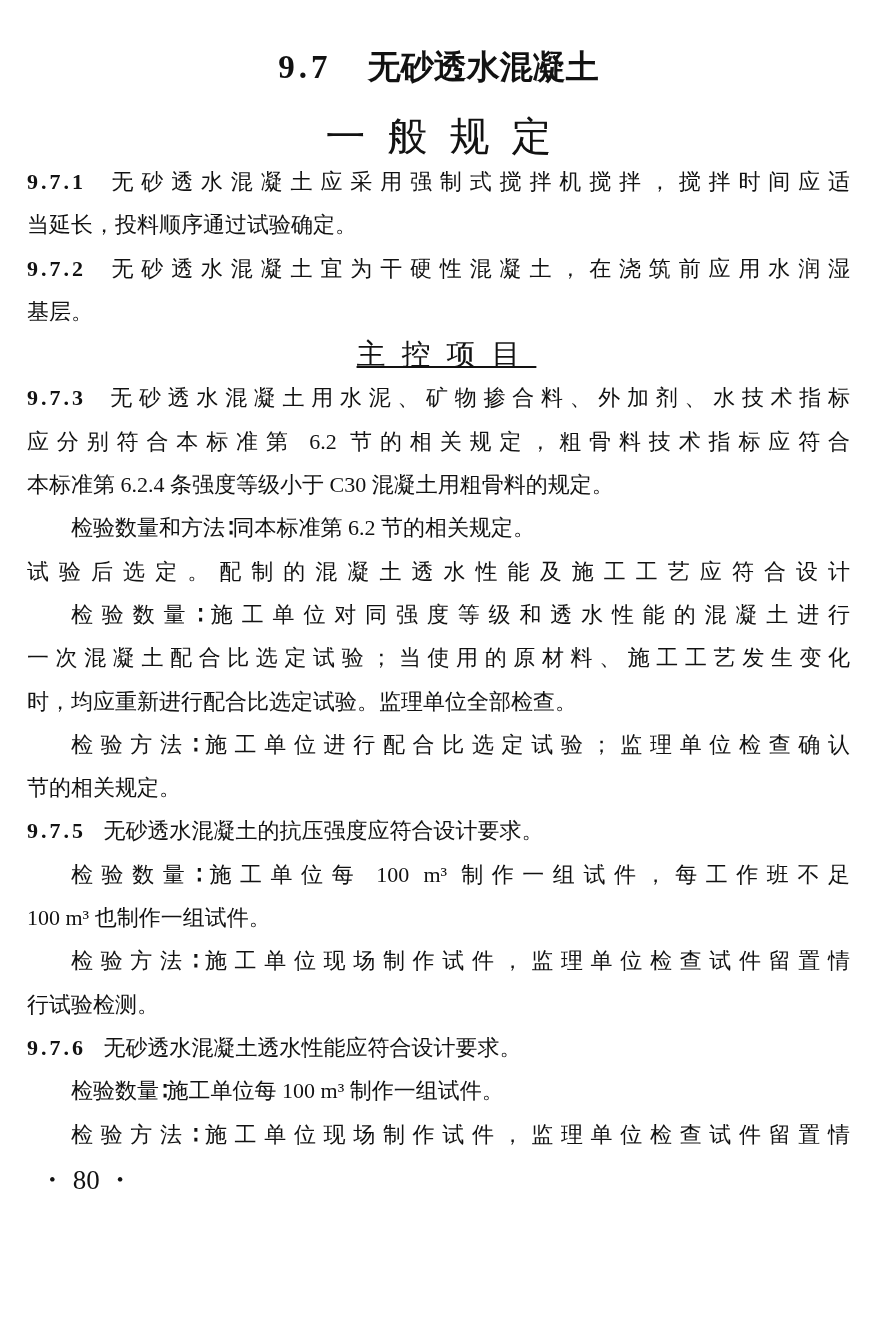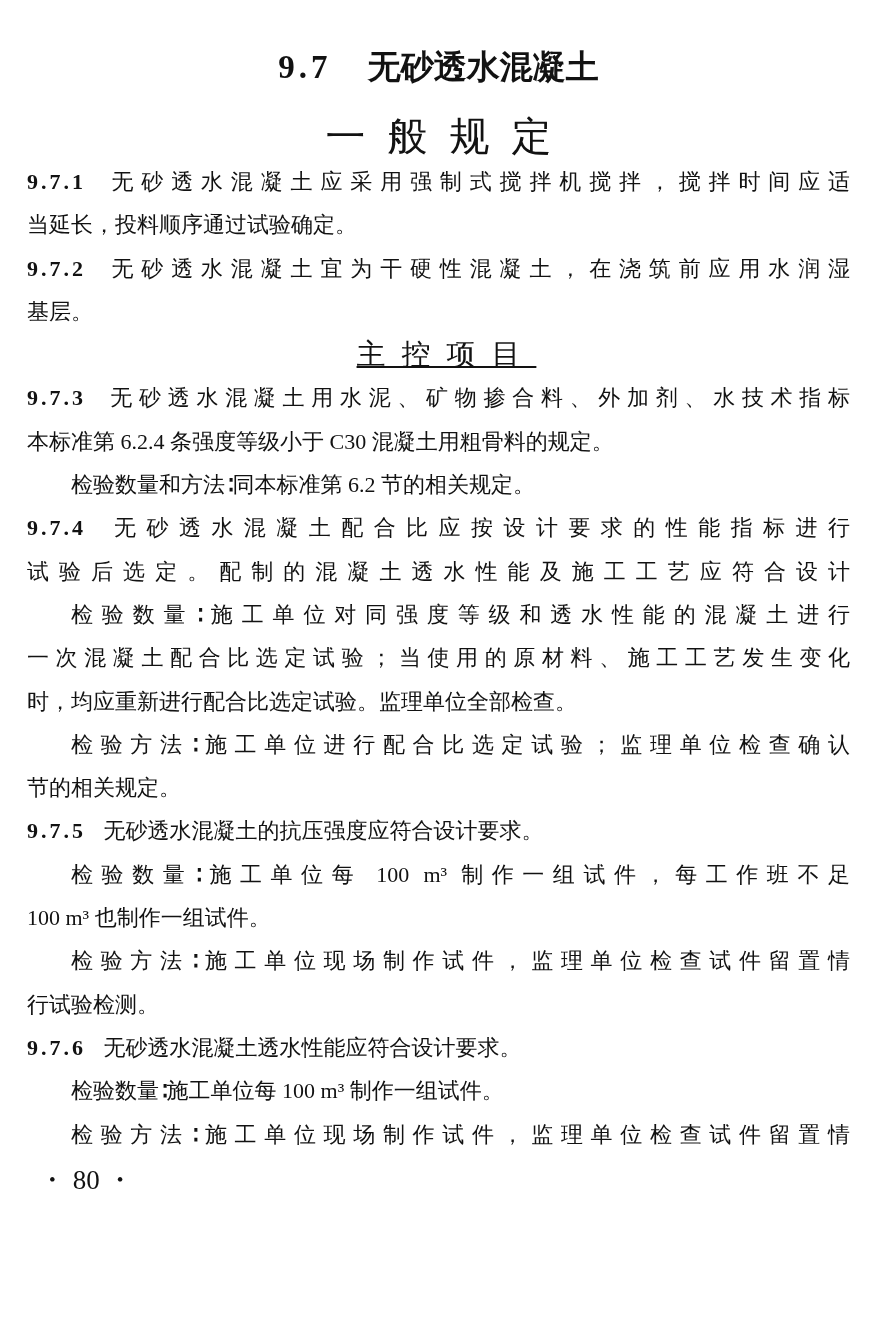--- a/index.html
+++ b/index.html
@@ -100,24 +100,24 @@
 
     <div class="l jl"><span class="num">9.7.1</span><span>无砂透水混凝土应采用强制式搅拌机搅拌，搅拌时间应适</span></div>
     <div class="l"><span>当延长，投料顺序通过试验确定。</span></div>
 
     <div class="l jl"><span class="num">9.7.2</span><span>无砂透水混凝土宜为干硬性混凝土，在浇筑前应用水润湿</span></div>
     <div class="l"><span>基层。</span></div>
 
     <div class="l sec">主控项目</div>
 
     <div class="l jl"><span class="num">9.7.3</span><span>无砂透水混凝土用水泥、矿物掺合料、外加剂、水技术指标</span></div>
+    <div class="l jl"><span>应分别符合本标准第 6.2 节的相关规定，粗骨料技术指标应符合</span></div>
     <div class="l"><span>本标准第 6.2.4 条强度等级小于 C30 混凝土用粗骨料的规定。</span></div>
     <div class="l ind"><span>检验数量和方法∶同本标准第 6.2 节的相关规定。</span></div>
 
-    <div class="l jl"><span class="num">9.7.4</span><span>无砂透水混凝土配合比应按设计要求的性能指标进行</span></div>
     <div class="l jl"><span>试验后选定。配制的混凝土透水性能及施工工艺应符合设计</span></div>
     <div class="l ind jl"><span>检验数量∶施工单位对同强度等级和透水性能的混凝土进行</span></div>
     <div class="l jl"><span>一次混凝土配合比选定试验；当使用的原材料、施工工艺发生变化</span></div>
     <div class="l"><span>时，均应重新进行配合比选定试验。监理单位全部检查。</span></div>
     <div class="l ind jl"><span>检验方法∶施工单位进行配合比选定试验；监理单位检查确认</span></div>
     <div class="l"><span>节的相关规定。</span></div>
 
     <div class="l"><span class="num">9.7.5</span><span>无砂透水混凝土的抗压强度应符合设计要求。</span></div>
     <div class="l ind jl"><span>检验数量∶施工单位每 100 m³ 制作一组试件，每工作班不足</span></div>
     <div class="l"><span>100 m³ 也制作一组试件。</span></div>

